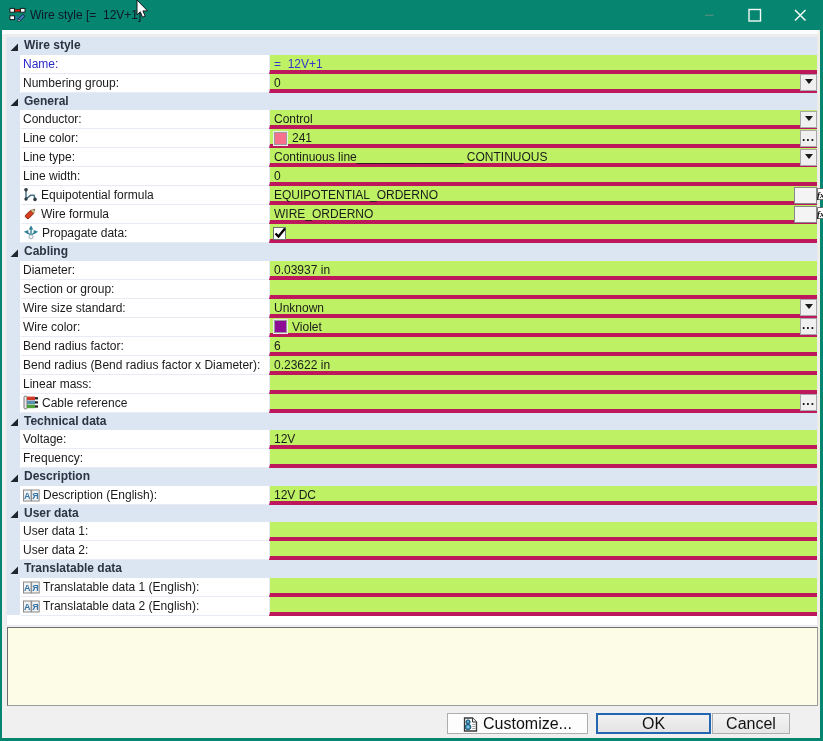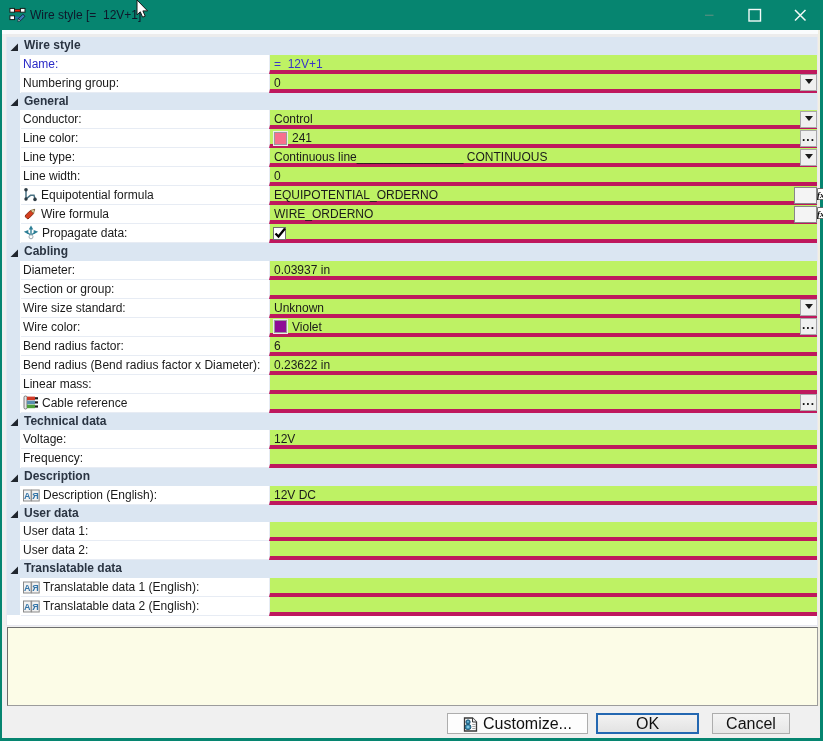--- a/index.html
+++ b/index.html
@@ -35,21 +35,21 @@
 .rbtn svg { vertical-align:2px; }
 .dots { font-weight:bold; letter-spacing:1px; line-height:12px; color:#111; }
 .fxb { background:#f4f4f4; border:1px solid #888;padding-left:21px; }
 .fxb svg { vertical-align:-1px; }
 #ybox { position:absolute; left:5px; top:627px; width:811px; height:79px;
   background:#fcfce7; border:1px solid #9c9c9c; border-top-color:#6e6e6e; border-left-color:#6e6e6e; }
 #foot { position:absolute; left:0; bottom:0; width:100%; height:32px; background:#f0f0f0; }
 .btn { position:absolute; top:713px; height:21px; background:#e6e6e6; border:1px solid #adadad;
   text-align:center; line-height:19px; color:#111; font-size:16px; }
 #bcust { left:445px; width:141px; background:#fdfdfd; }
-#bok { left:594px; width:103px; border:2px solid #2367b1;
+#bok { left:594px; width:115px; border:2px solid #2367b1;
   background:linear-gradient(#f2f2f2,#e3e3e3); line-height:17px; }
 #bcancel { left:710px; width:78px; background:linear-gradient(#f4f4f4,#e6e6e6); }
 #cur { position:absolute; left:134px; top:0px; z-index:9; }
 </style></head><body>
 <div id="win">
 <div id="grid">
  <div class="gut"></div>
  <div id="rows">
 <div class="hr">
           <span class="tri"><svg width="9" height="9" viewBox="0 0 9 9">

